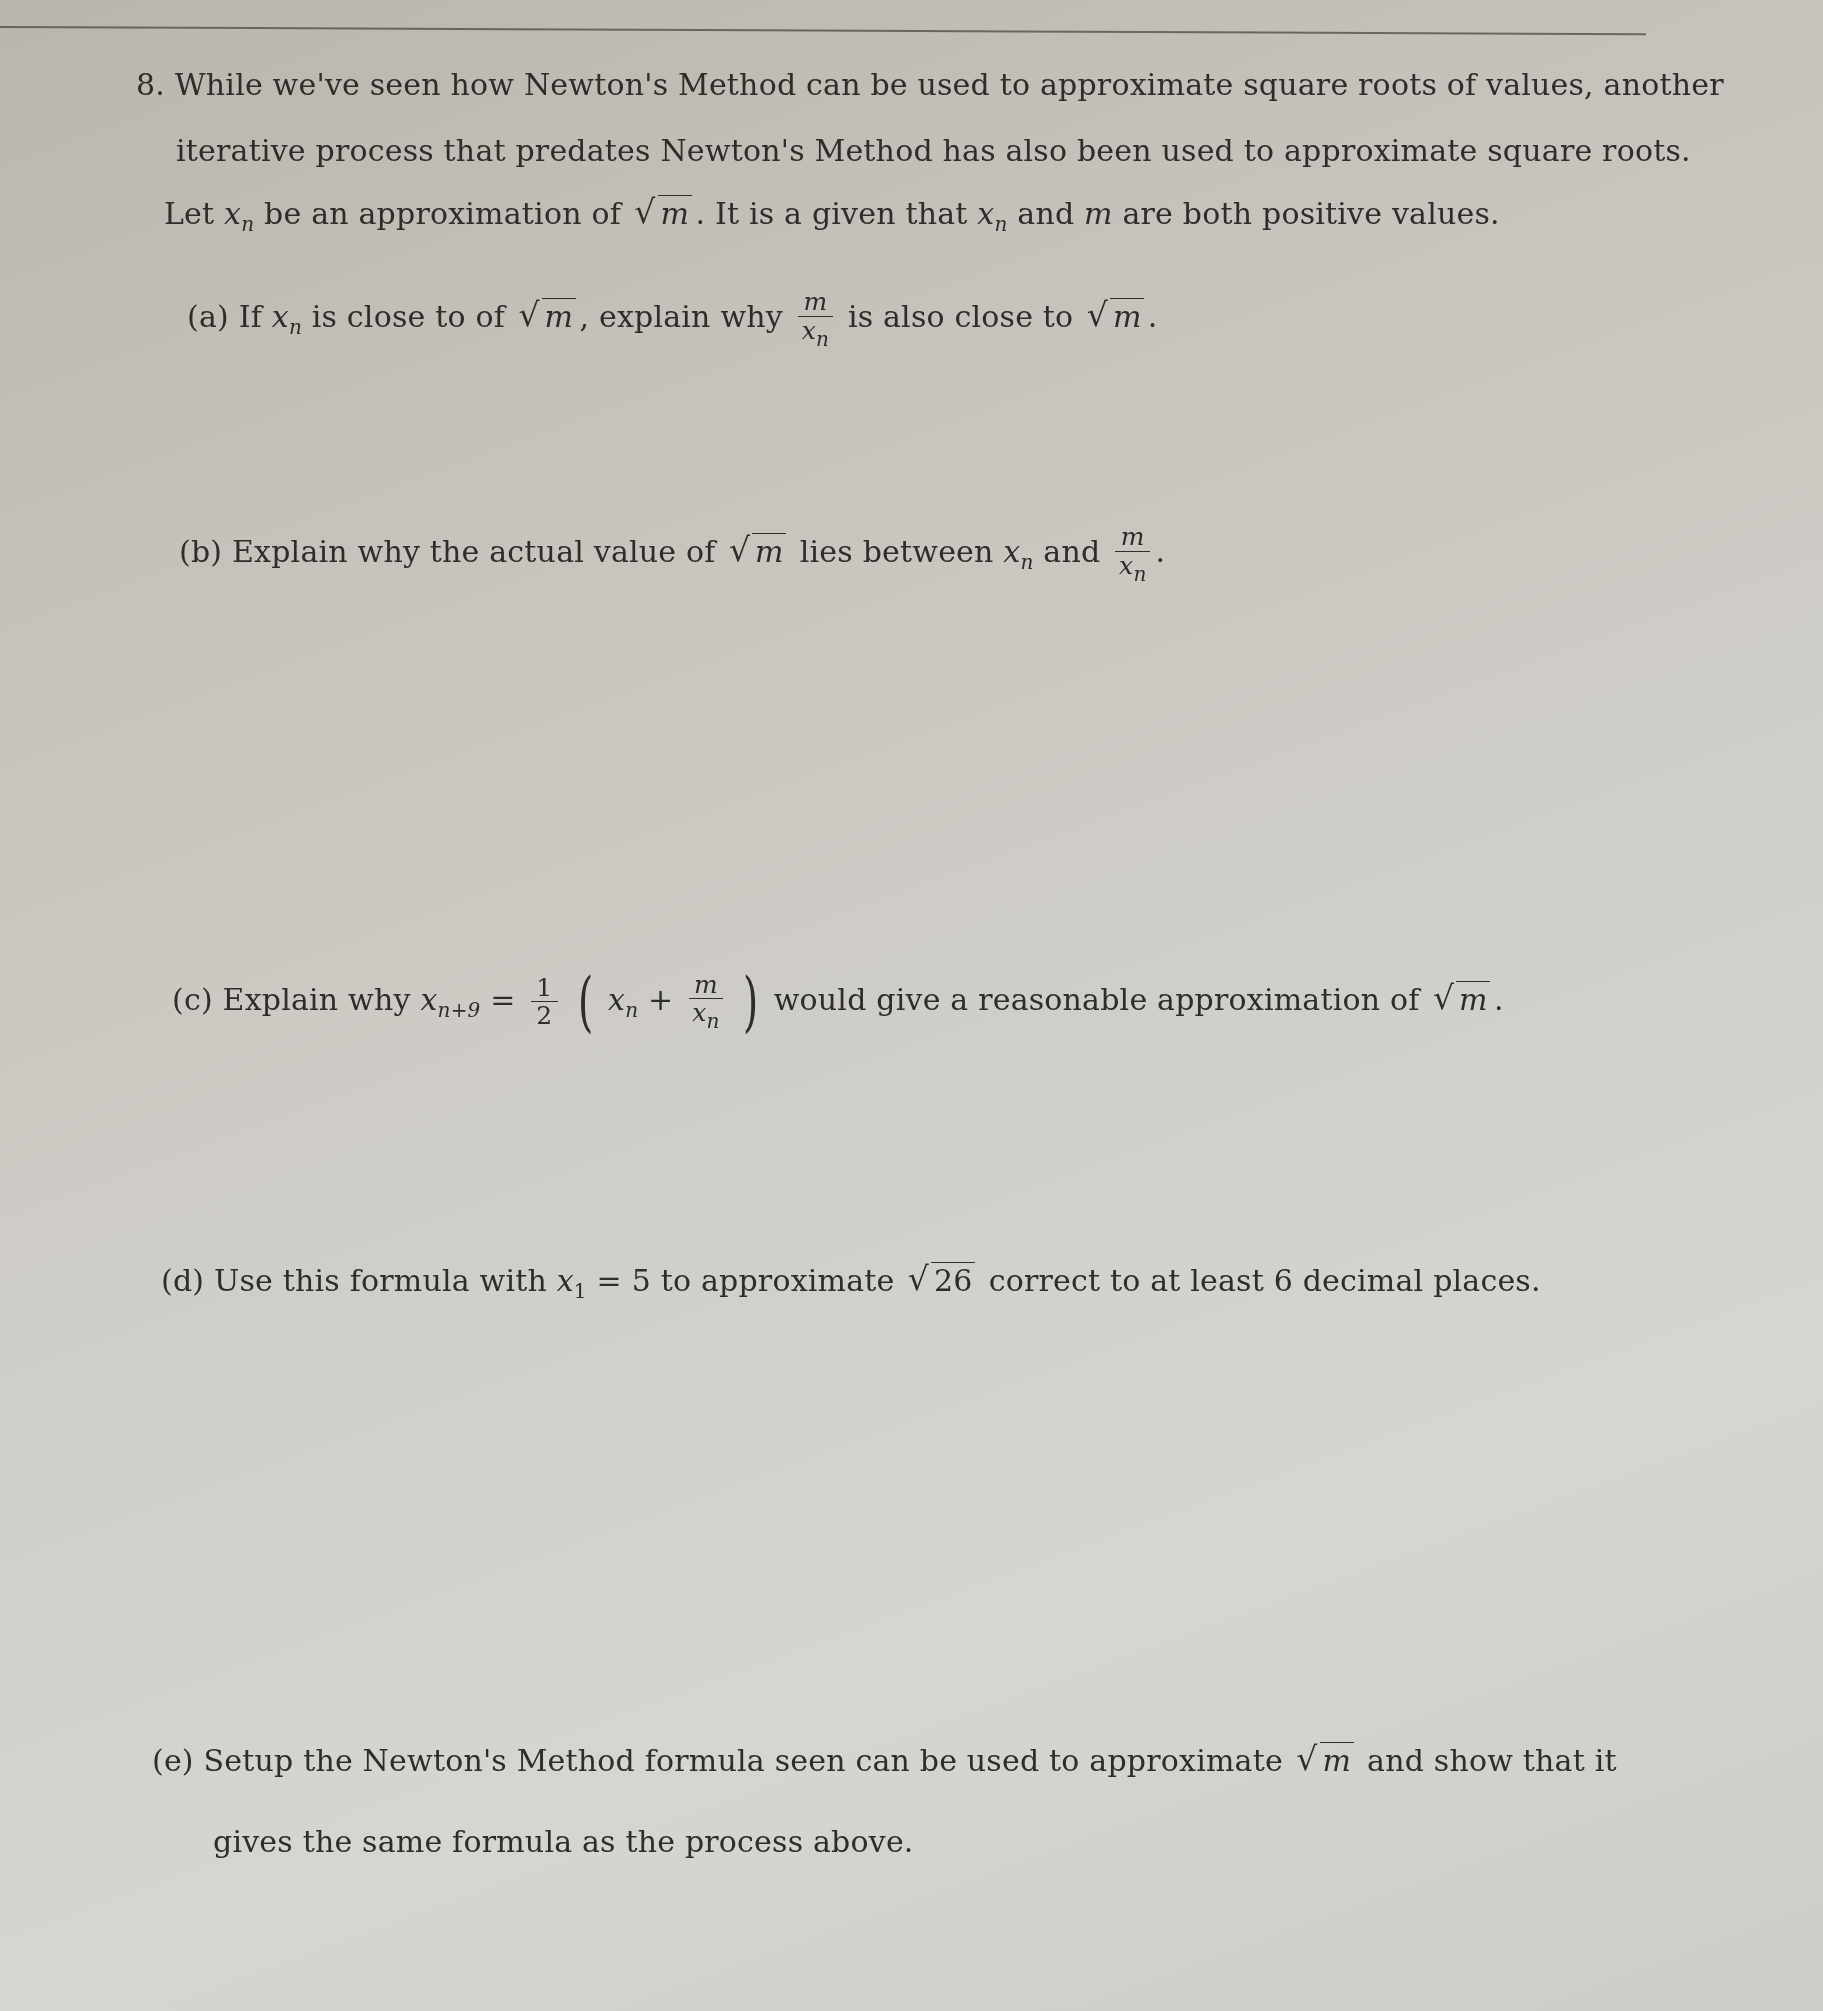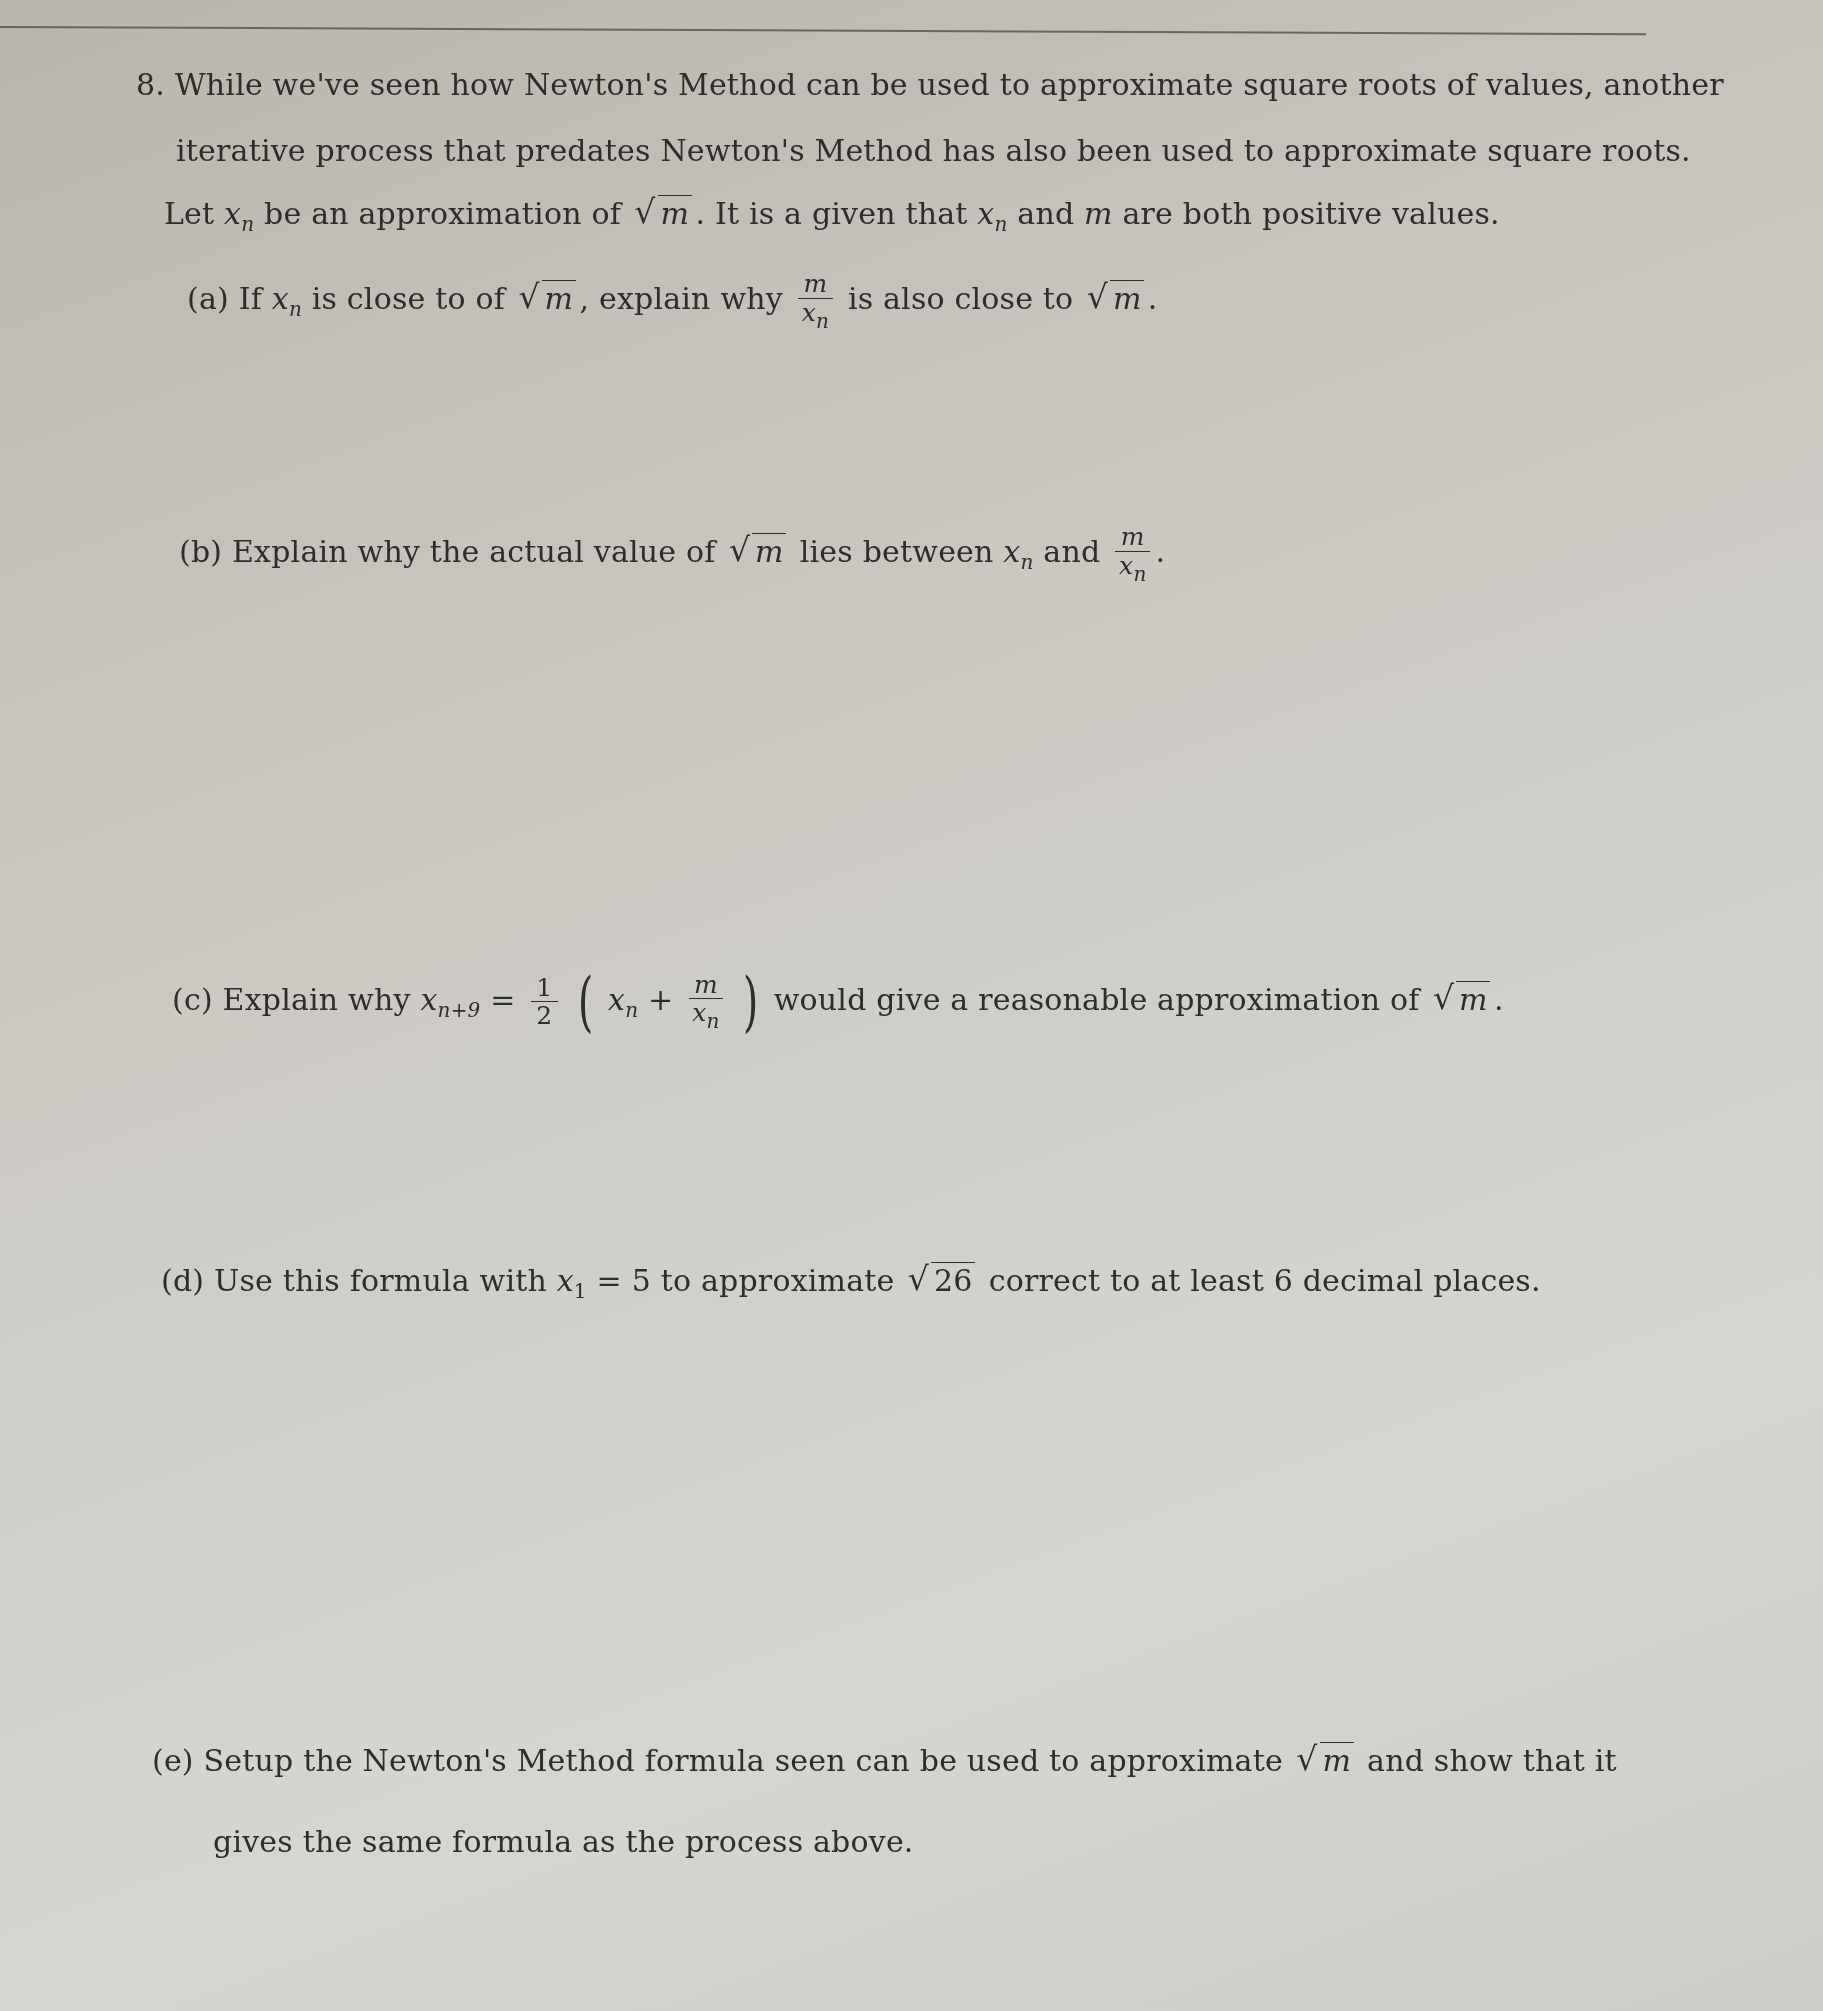--- a/index.html
+++ b/index.html
@@ -54,21 +54,21 @@
     <span>Let</span>
     <span class="it">x</span><span class="sub">n</span>
     <span>be an approximation of</span>
     <span class="sqrt"><span class="rad">m</span></span><span>. It is a given that</span>
     <span class="it">x</span><span class="sub">n</span>
     <span>and</span>
     <span class="it">m</span>
     <span>are both positive values.</span>
   </div>
 
-  <div class="line" style="left:187px; top:246px;">
+  <div class="line" style="left:187px; top:264px;">
     <span>(a)</span>
     <span>If</span>
     <span class="it">x</span><span class="sub">n</span>
     <span>is close to of</span>
     <span class="sqrt"><span class="rad">m</span></span><span>, explain why</span>
     <span class="frac">
       <span class="n">m</span>
       <span class="d"><span>x</span><span class="sub">n</span></span>
     </span>
     <span>is also close to</span>

